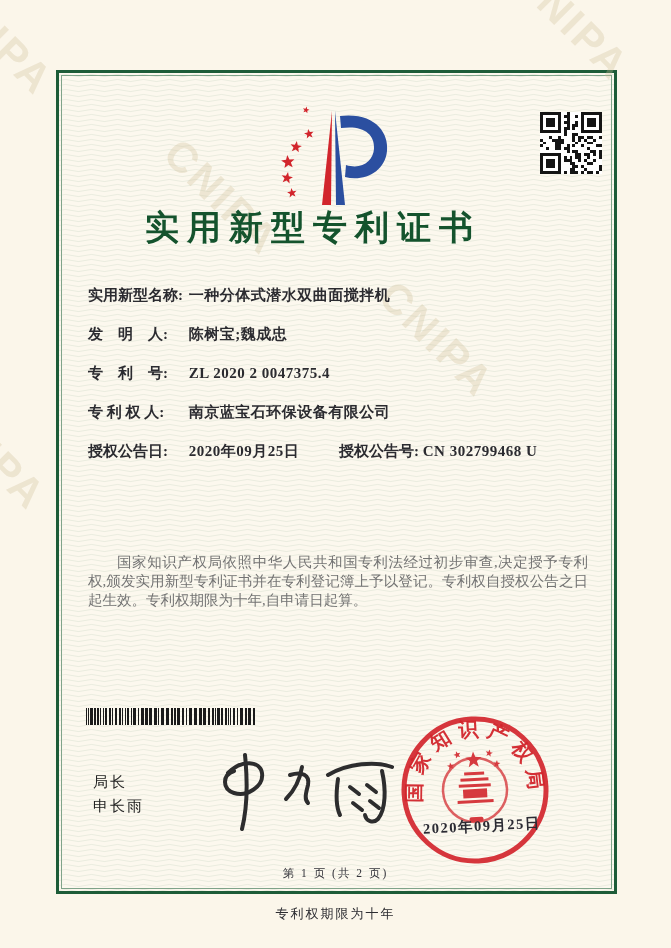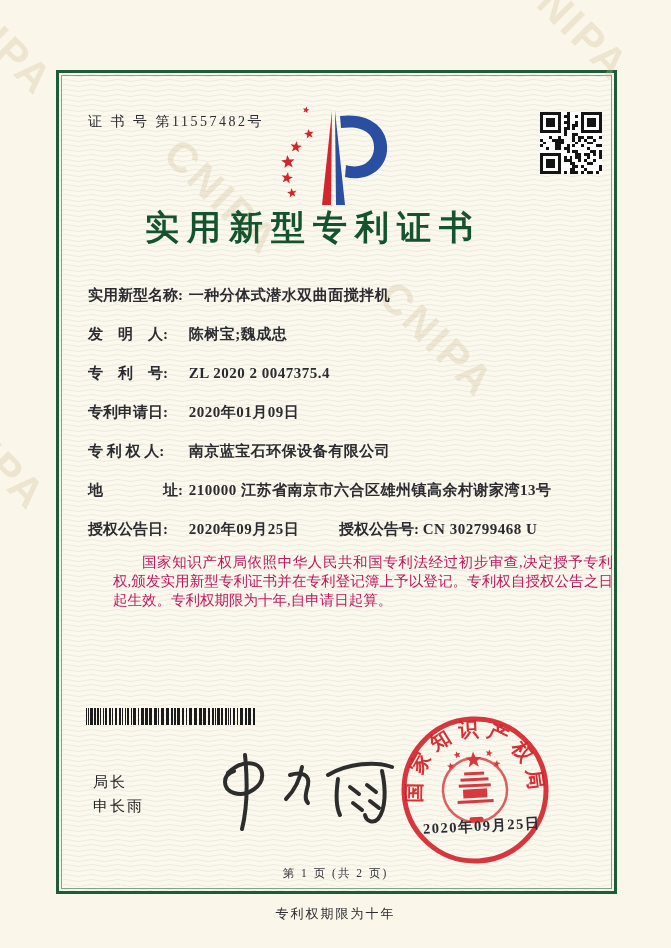--- a/index.html
+++ b/index.html
@@ -28,21 +28,21 @@
   .title{position:absolute;left:0;top:205px;width:626px;text-align:center;
          font-size:34px;font-weight:bold;letter-spacing:8px;color:#14532d;}
 
   .fields{position:absolute;left:88px;top:286px;width:510px;font-size:15px;color:#2b2b30;}
   .frow{line-height:18px;margin-bottom:21px;white-space:nowrap;font-weight:bold;}
   .flabel{display:inline-block;min-width:97px;}
   .fvalue{letter-spacing:0.5px;}
   .gsep{margin-left:36px;}
 
   .paras{position:absolute;left:88px;top:553px;width:500px;font-size:14.5px;line-height:18.8px;
-         color:#be185d;text-align:justify;margin-left:25px;}
+         color:#737373;text-align:justify;}
   .paras p{margin:0;text-indent:2em;}
 
   .barcode{position:absolute;left:86px;top:708px;width:172px;height:17px;}
 
   .signer{position:absolute;left:93px;top:770px;font-size:15px;color:#222;letter-spacing:2px;line-height:24px;}
   .autograph{position:absolute;left:190px;top:745px;width:215px;height:95px;}
 
   .seal{position:absolute;left:395px;top:710px;width:160px;height:160px;transform:rotate(-3deg);z-index:8;}
 
   .page-info{position:absolute;left:0;top:866px;width:671px;text-align:center;
@@ -67,21 +67,20 @@
   <div class="frame"></div>
 
   <div class="wm" style="left:-38px;top:-30px">CNIPA</div>
   <div class="wm" style="left:538px;top:-45px">CNIPA</div>
   <div class="wm" style="left:188px;top:130px">CNIPA</div>
   <div class="wm" style="left:403px;top:272px">CNIPA</div>
   <div class="wm" style="left:-45px;top:385px">CNIPA</div>
 
   <div class="content">
 
-    <div class="cert-no">证 书 号 第11557482号</div>
 
     <svg class="logo" viewBox="0 0 150 105">
       <g fill="#d2252c">
         <polygon points="44.73,2.58 45.09,5.02 47.48,5.63 45.27,6.73 45.42,9.20 43.69,7.44 41.40,8.34 42.54,6.15 40.97,4.25 43.40,4.66"></polygon>
         <polygon points="46.13,25.08 47.92,28.11 51.41,27.65 49.08,30.29 50.60,33.47 47.36,32.07 44.81,34.49 45.15,30.99 42.05,29.30 45.49,28.54"></polygon>
         <polygon points="34.84,37.06 35.75,41.19 39.91,41.96 36.26,44.10 36.82,48.30 33.65,45.50 29.83,47.32 31.52,43.44 28.61,40.37 32.82,40.77"></polygon>
         <polygon points="25.27,51.04 27.47,55.45 32.39,55.15 28.88,58.61 30.68,63.20 26.31,60.92 22.50,64.06 23.31,59.20 19.15,56.54 24.03,55.82"></polygon>
         <polygon points="26.04,68.09 26.81,72.25 30.94,73.16 27.23,75.18 27.63,79.39 24.56,76.48 20.68,78.17 22.50,74.35 19.70,71.18 23.90,71.74"></polygon>
         <polygon points="29.30,84.05 30.99,87.15 34.49,86.81 32.07,89.36 33.47,92.60 30.29,91.08 27.65,93.41 28.11,89.92 25.08,88.13 28.54,87.49"></polygon>
       </g>
@@ -217,30 +216,22 @@
       </div>
       <div class="frow">
         <span class="flabel">发　明　人:</span>
         <span class="fvalue">陈树宝;魏成忠</span>
       </div>
       <div class="frow">
         <span class="flabel">专　利　号:</span>
         <span class="fvalue">ZL 2020 2 0047375.4</span>
       </div>
       <div class="frow">
-        <span class="flabel">专利申请日:</span>
-        <span class="fvalue">2020年01月09日</span>
-      </div>
-      <div class="frow">
         <span class="flabel">专 利 权 人:</span>
         <span class="fvalue">南京蓝宝石环保设备有限公司</span>
-      </div>
-      <div class="frow">
-        <span class="flabel">地　　　　址:</span>
-        <span class="fvalue">210000 江苏省南京市六合区雄州镇高余村谢家湾13号</span>
       </div>
       <div class="frow">
         <span class="flabel">授权公告日:</span>
         <span class="fvalue">2020年09月25日</span>
         <span class="gsep">授权公告号:</span>
         <span class="fvalue">CN 302799468 U</span>
       </div>
     </div>
 
     <div class="paras">

